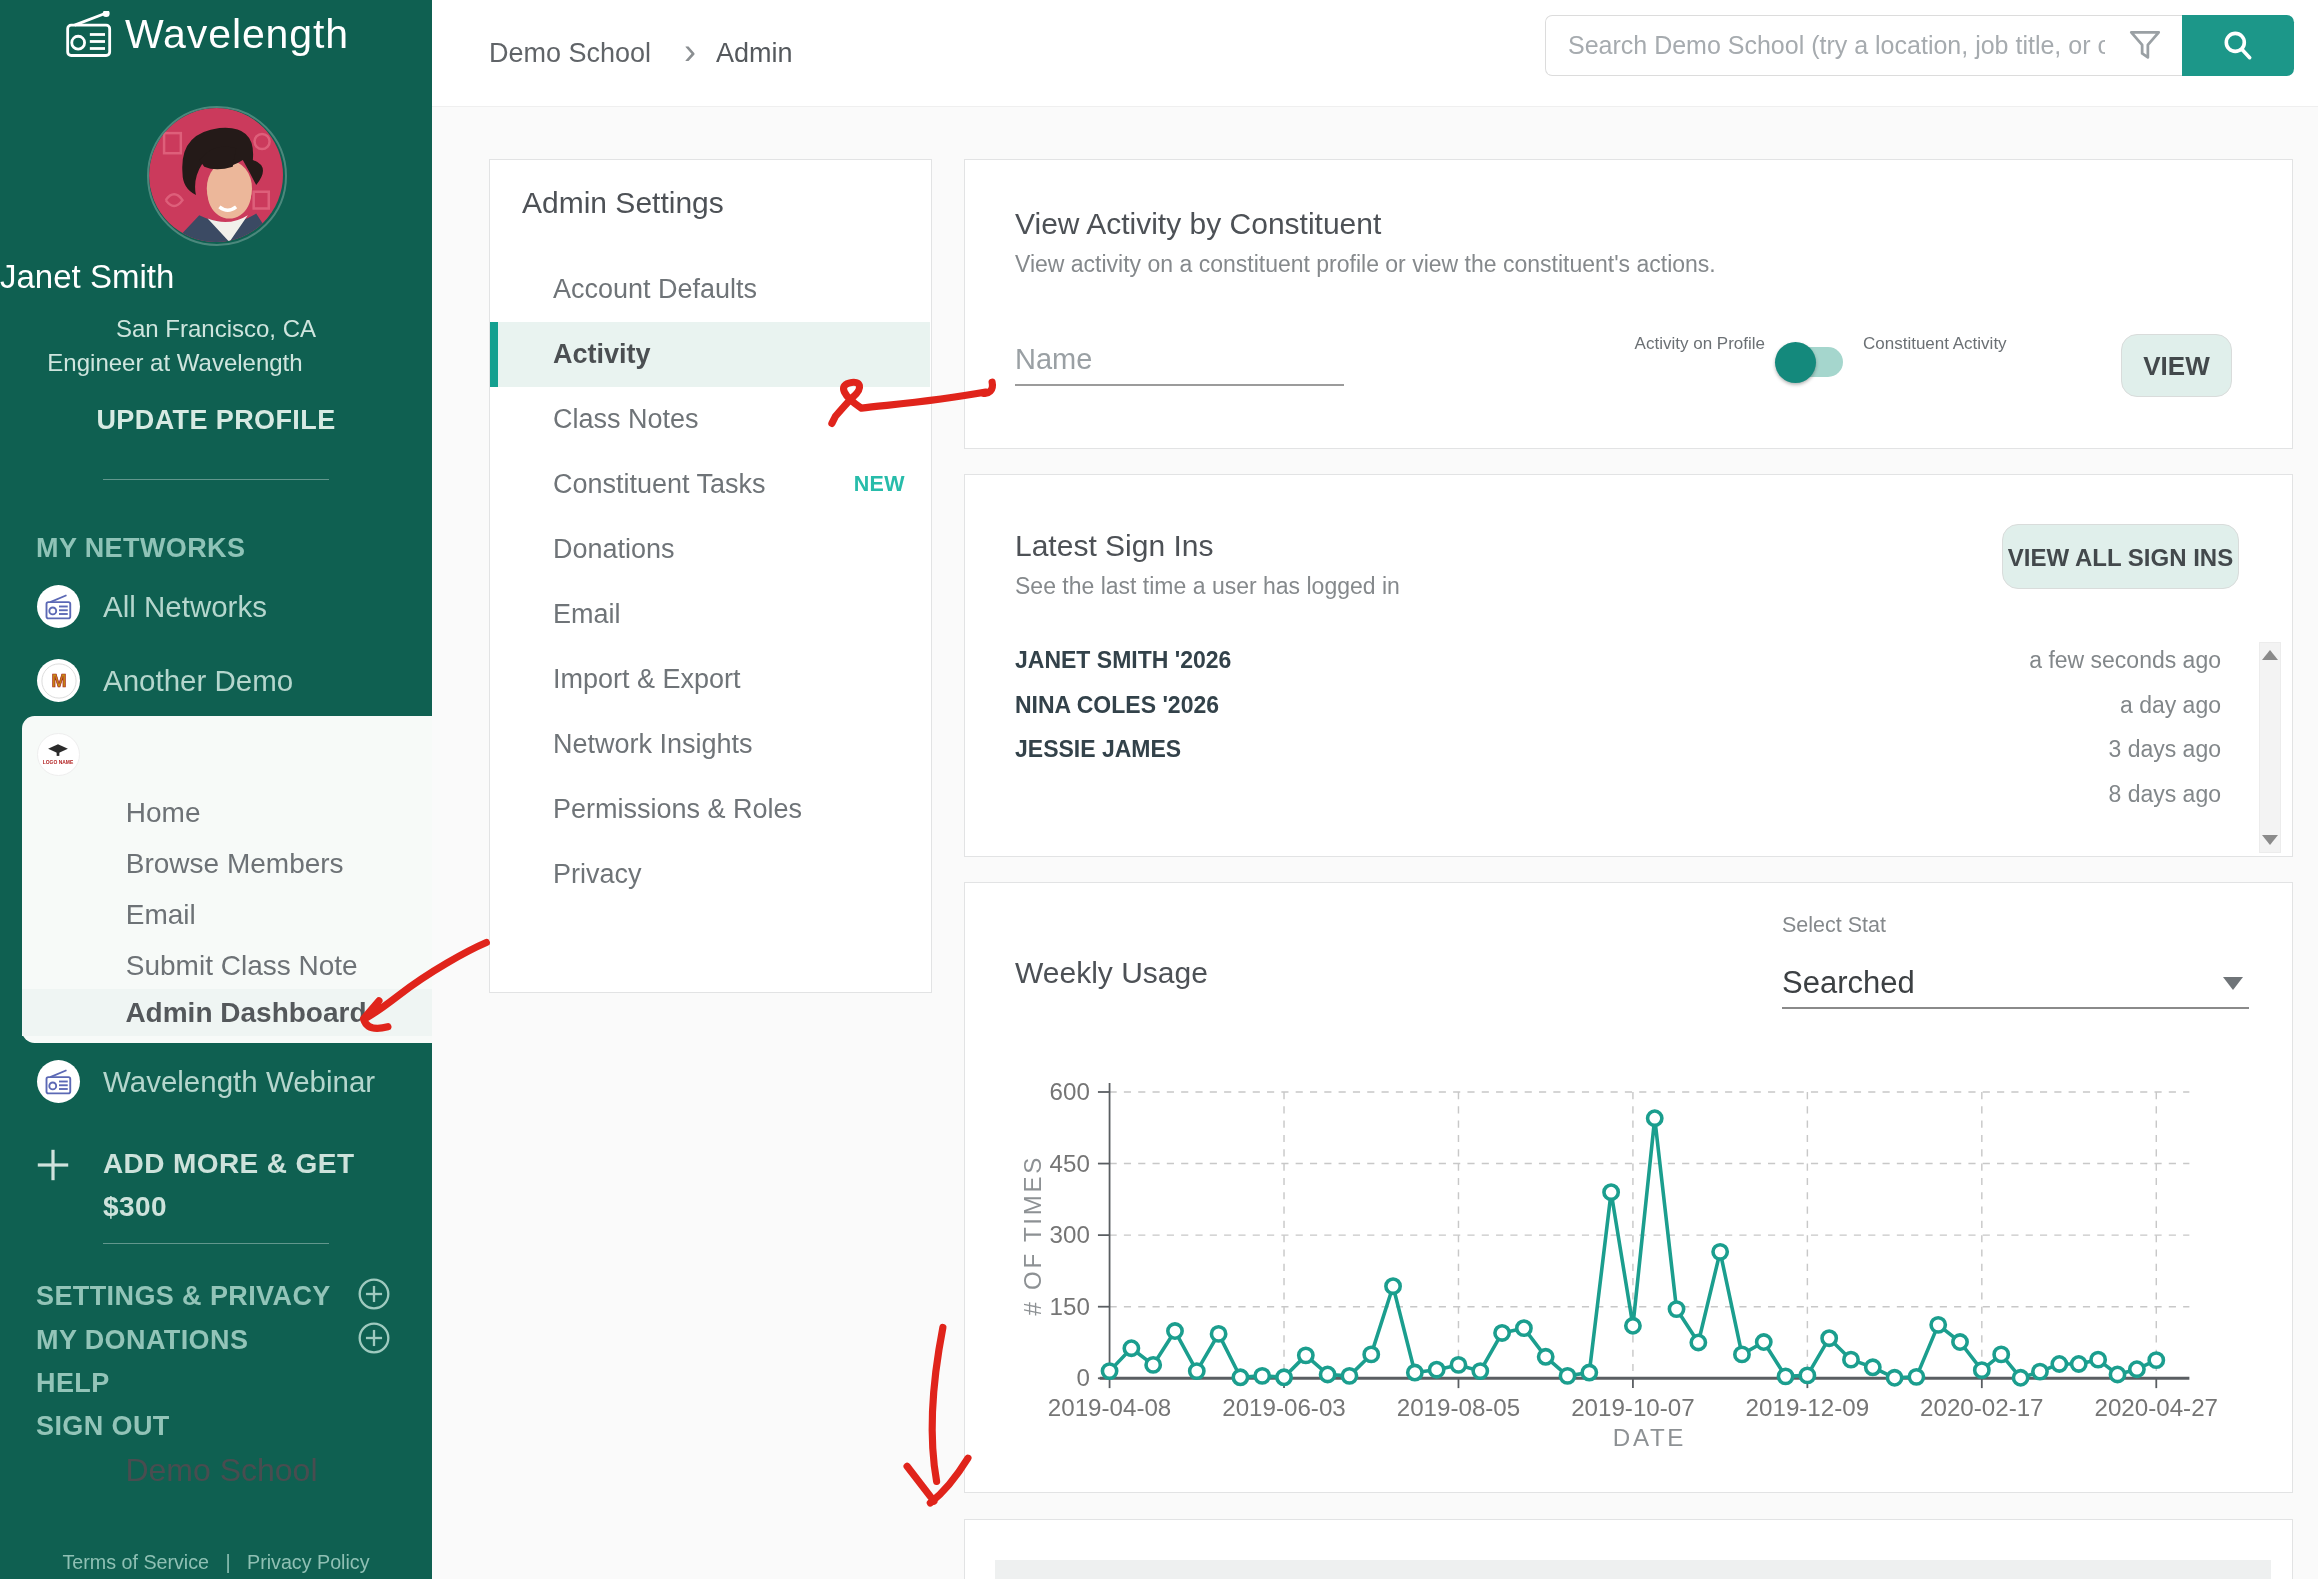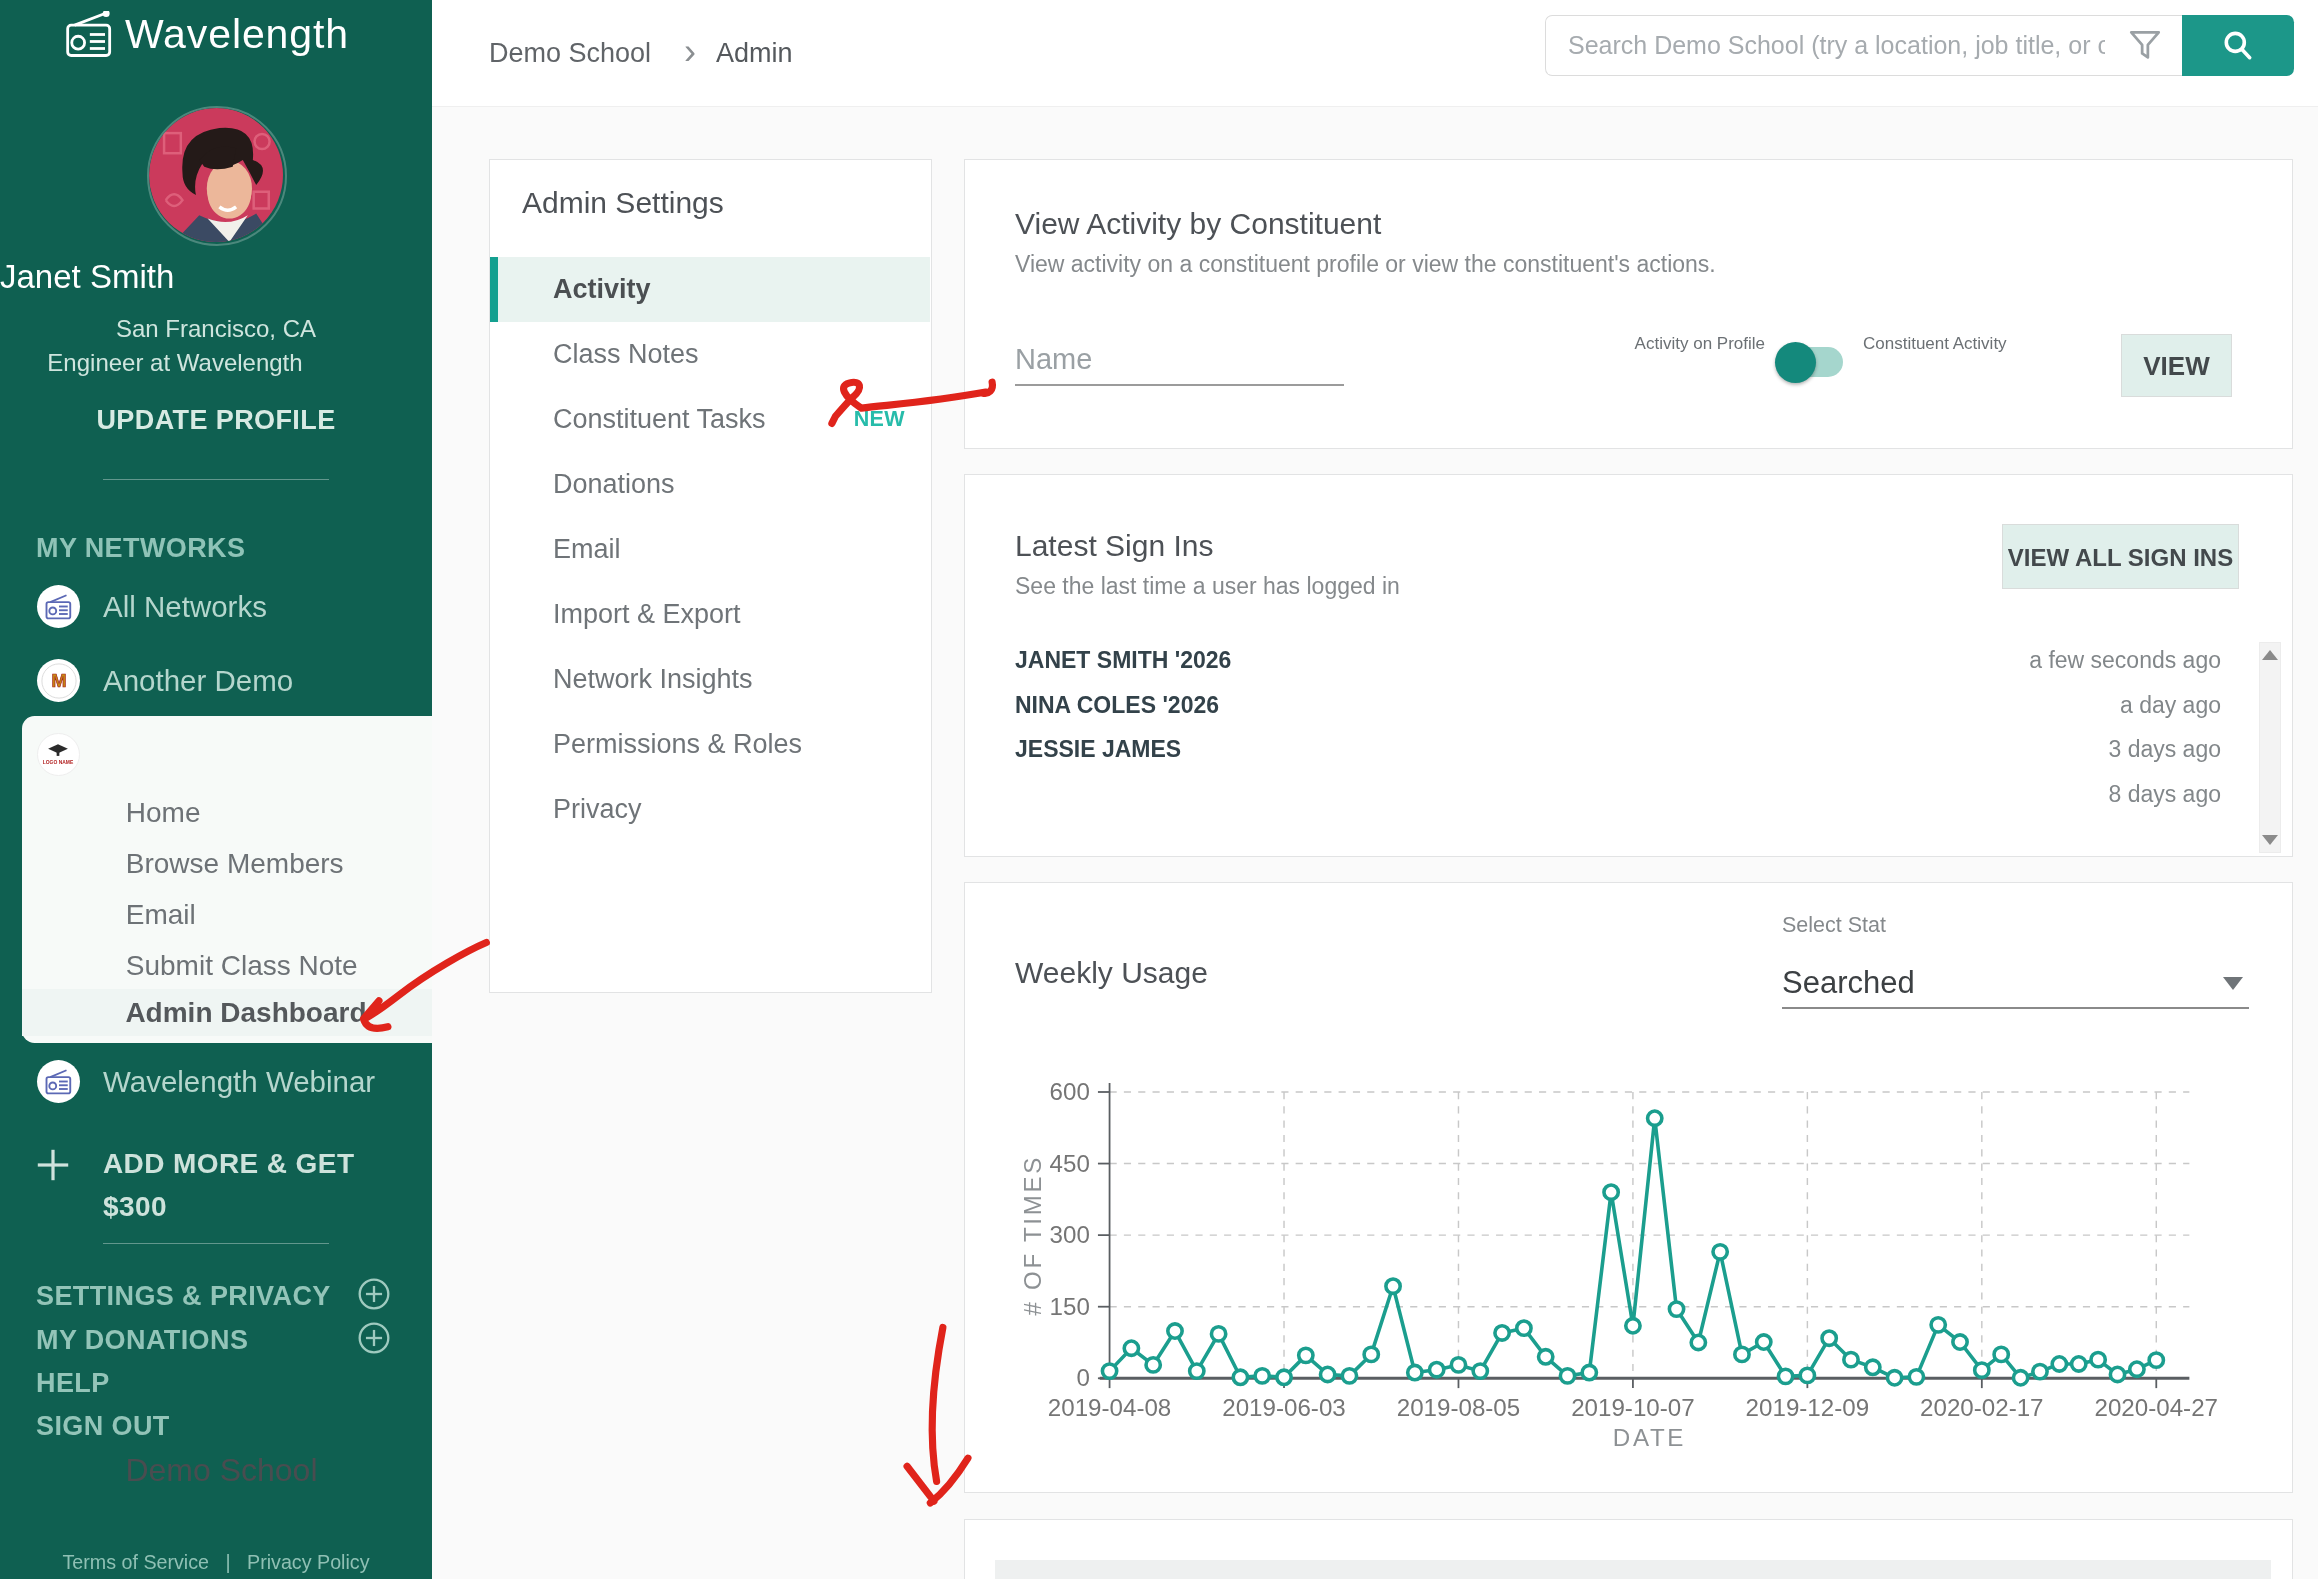--- a/index.html
+++ b/index.html
@@ -33,21 +33,21 @@
   .crumb{font-size:27px;color:#606468;line-height:107px;cursor:pointer;}
   .crumb-sep{font-size:36px;color:#8a8e91;line-height:104px;}
   .searchbox{left:2172px;top:15px;width:637px;height:61px;background:#fff;border:1.8px solid #dcdcdc;border-right:none;border-radius:7.2px 0 0 7.2px;}
   .search-placeholder{left:2195px;top:15px;width:537px;height:61px;line-height:61px;color:#a6abaf;font-size:25px;overflow:hidden;white-space:nowrap;}
   .search-btn{left:2808px;top:15px;width:112px;height:61px;background:#1c9789;border-radius:0 7.2px 7.2px 0;cursor:pointer;display:flex;align-items:center;justify-content:center;}
 
   
   .card{background:#fff;border:1.8px solid #e2e3e4;}
   .card-title{color:#4d5156;font-size:30px;}
   .card-sub{color:#85898c;font-size:23px;}
-  .mint-btn{background:#e0efeb;border:0.9px solid #d9dcdb;border-radius:0;color:#43494c;font-weight:bold;text-align:center;cursor:pointer;}
+  .mint-btn{background:#e0efeb;border:0.9px solid #d9dcdb;border-radius:16px;color:#43494c;font-weight:bold;text-align:center;cursor:pointer;}
 
   
   .admin-card{left:489px;top:159px;width:443px;height:834px;}
   .admin-title{left:32px;top:19.7px;width:358px;height:45px;line-height:45px;}
   .admin-items{left:0;top:97px;width:440px;}
   .admin-item{position:relative;height:65px;line-height:65px;padding-left:63px;color:#6f7478;font-size:27px;cursor:pointer;}
   .admin-item.active{background:#e9f3f0;box-shadow:inset 8px 0 0 #14a090;color:#4b4f52;font-weight:bold;}
   .badge{position:absolute;right:23px;top:14.3px;width:37px;height:37px;border-radius:50%;background:#36b0a0;color:#fff;font-size:21.5px;line-height:37px;text-align:center;font-weight:normal;}
   .new-tag{position:absolute;right:25px;top:0;color:#27bcaa;font-size:21.5px;font-weight:bold;letter-spacing:0.4px;}
 
@@ -247,20 +247,21 @@
   <div class="abs search-btn" style="left:2182px;">
     <svg width="36" height="36" viewBox="0 0 40 40">
         <circle cx="17" cy="16" r="10" fill="none" stroke="#fff" stroke-width="4"></circle>
         <line x1="24.5" y1="24" x2="33" y2="33" stroke="#fff" stroke-width="4" stroke-linecap="round"></line>
       </svg>
   </div>
 
   <div class="abs card admin-card">
     <div class="abs card-title admin-title">Admin Settings</div>
     <div class="abs admin-items">
+      <div class="admin-item">Account Defaults</div>
       <div class="admin-item active">Activity</div>
       <div class="admin-item">Class Notes</div>
       <div class="admin-item"><span>Constituent Tasks</span><span class="new-tag">NEW</span></div>
       <div class="admin-item">Donations</div>
       <div class="admin-item">Email</div>
       <div class="admin-item">Import &amp; Export</div>
       <div class="admin-item">Network Insights</div>
       <div class="admin-item">Permissions &amp; Roles</div>
       <div class="admin-item">Privacy</div>
     </div>

